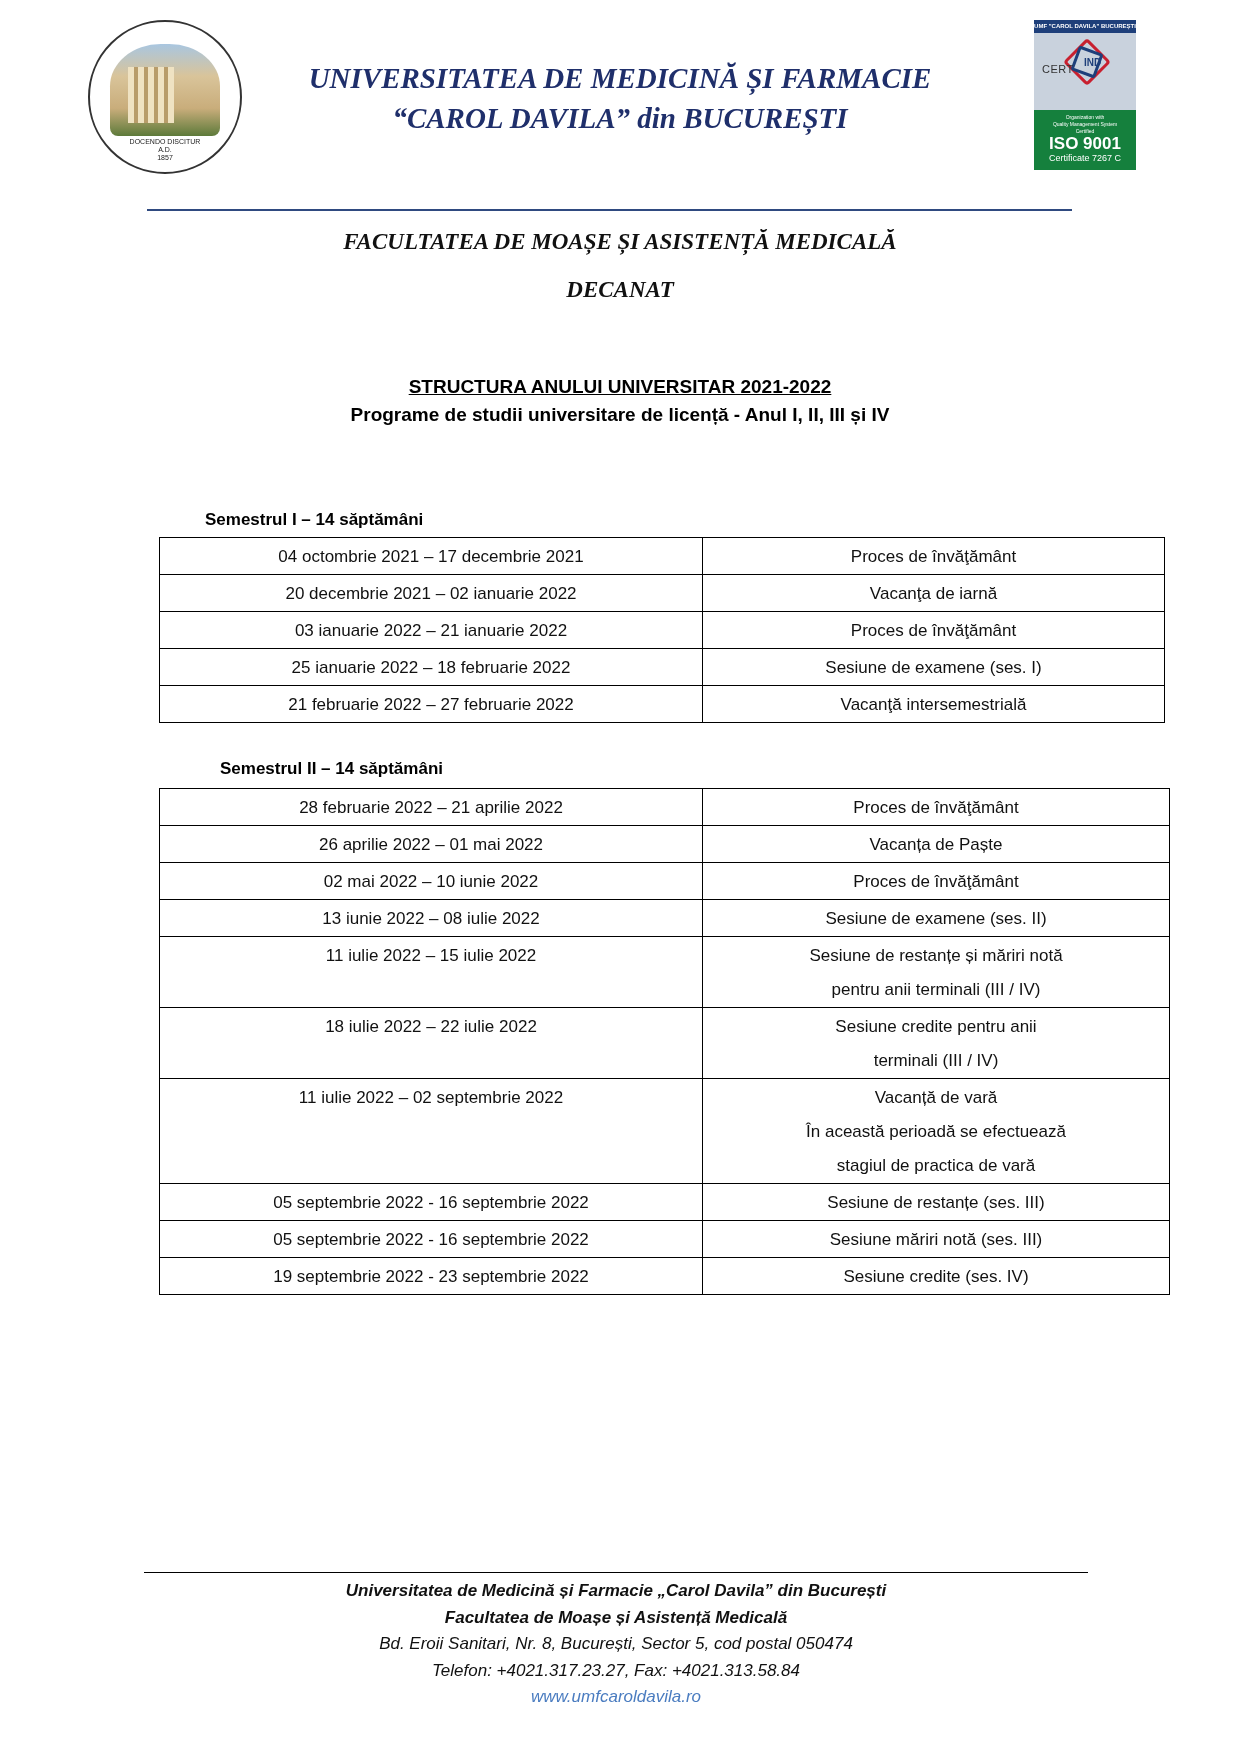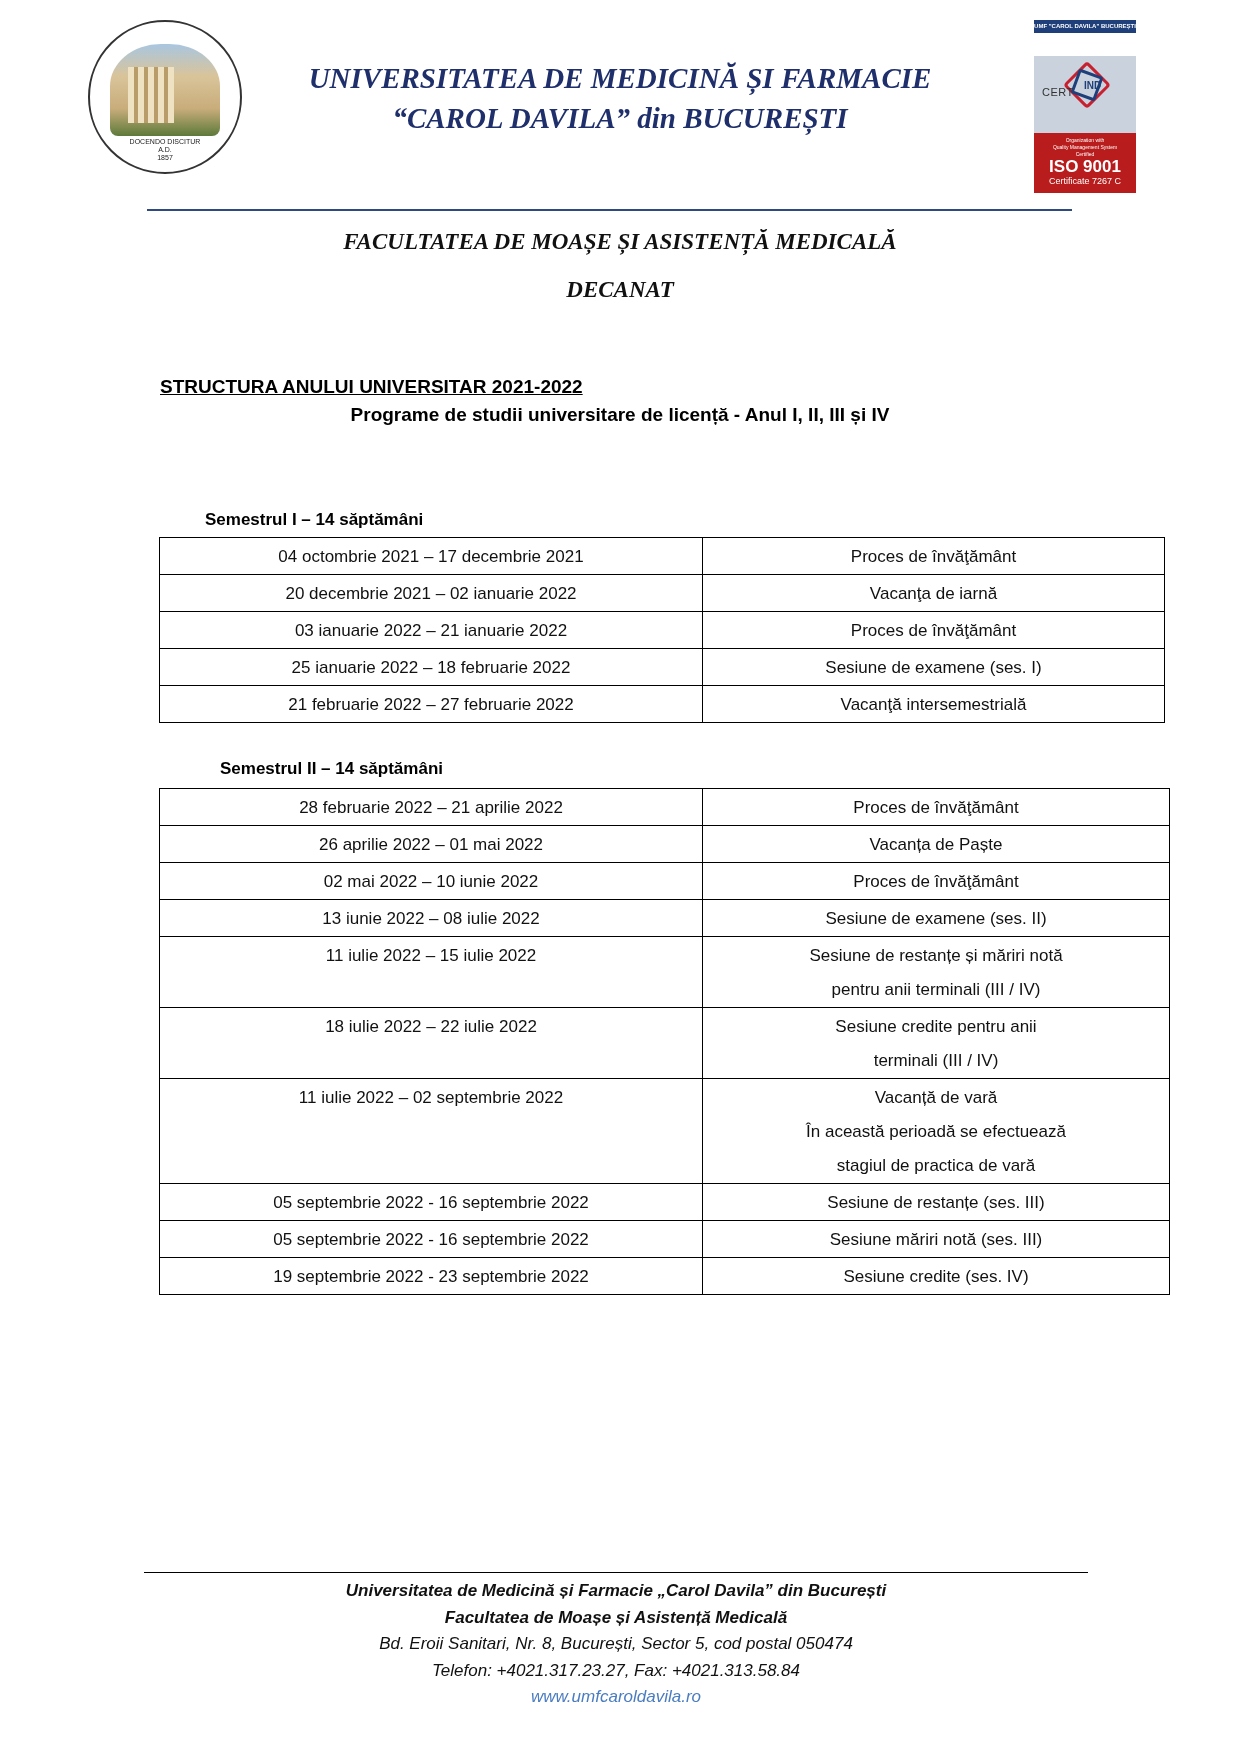--- a/index.html
+++ b/index.html
@@ -31,38 +31,38 @@
 
     .iso-badge {
       position: absolute; left: 1034px; top: 20px; width: 102px; height: 150px;
       background: #ffffff; font-family: "Liberation Sans", sans-serif;
     }
     .iso-badge .band-top {
       height: 13px; background: #1e3f7a; color: #fff; font-size: 6px; line-height: 13px;
       text-align: center; font-weight: bold; white-space: nowrap; overflow: hidden;
     }
     .iso-badge .mid {
-      height: 77px; background: #c9d2dd; position: relative; margin-top: 23px;
+      height: 77px; background: #c9d2dd; position: relative;
     }
     .iso-badge .mid .cert {
       position: absolute; left: 8px; top: 30px; font-size: 11px; color: #333; letter-spacing: 0.5px;
     }
     .iso-badge .mid .ind {
       position: absolute; left: 50px; top: 24px; font-size: 10px; color: #1e3f7a; font-weight: bold;
     }
     .iso-badge .mid .star {
       position: absolute; left: 36px; top: 12px; width: 34px; height: 34px;
       border: 3px solid #c8202f; border-radius: 4px; transform: rotate(45deg); box-sizing: border-box;
     }
     .iso-badge .mid .star2 {
       position: absolute; left: 40px; top: 16px; width: 26px; height: 26px;
       border: 3px solid #1e3f7a; border-radius: 3px; transform: rotate(20deg); box-sizing: border-box;
     }
     .iso-badge .bottom {
-      height: 60px; background: #b91c1c; color: #fff; text-align: center;
+      height: 60px; background: #15803d; color: #fff; text-align: center;
     }
     .iso-badge .bottom .small { font-size: 5px; line-height: 7px; padding-top: 4px; }
     .iso-badge .bottom .iso { font-size: 17px; font-weight: bold; line-height: 18px; }
     .iso-badge .bottom .certno { font-size: 9px; font-weight: normal; line-height: 11px; }
 
     .header-rule {
       position: absolute; left: 147px; width: 925px; top: 209px; height: 0;
       border-top: 2px solid #2f4a80;
     }
 
@@ -71,21 +71,21 @@
       font-family: "Liberation Serif", serif; font-style: italic; font-weight: bold;
       font-size: 23px; line-height: 28px; color: #111;
     }
     .decanat {
       position: absolute; left: 160px; width: 920px; top: 276px; text-align: center;
       font-family: "Liberation Serif", serif; font-style: italic; font-weight: bold;
       font-size: 23px; line-height: 28px; color: #111;
     }
 
     .doc-title {
-      position: absolute; left: 160px; width: 920px; top: 375px; 
+      position: absolute; left: 160px; width: 920px; top: 375px; text-align: center;
       font-family: "Liberation Sans", sans-serif; font-weight: bold; font-size: 19px; line-height: 24px;
       text-decoration: underline;
     }
     .doc-subtitle {
       position: absolute; left: 160px; width: 920px; top: 403px; text-align: center;
       font-family: "Liberation Sans", sans-serif; font-weight: bold; font-size: 19px; line-height: 24px;
     }
 
     .sem-label {
       position: absolute; font-family: "Liberation Sans", sans-serif; font-weight: bold;

